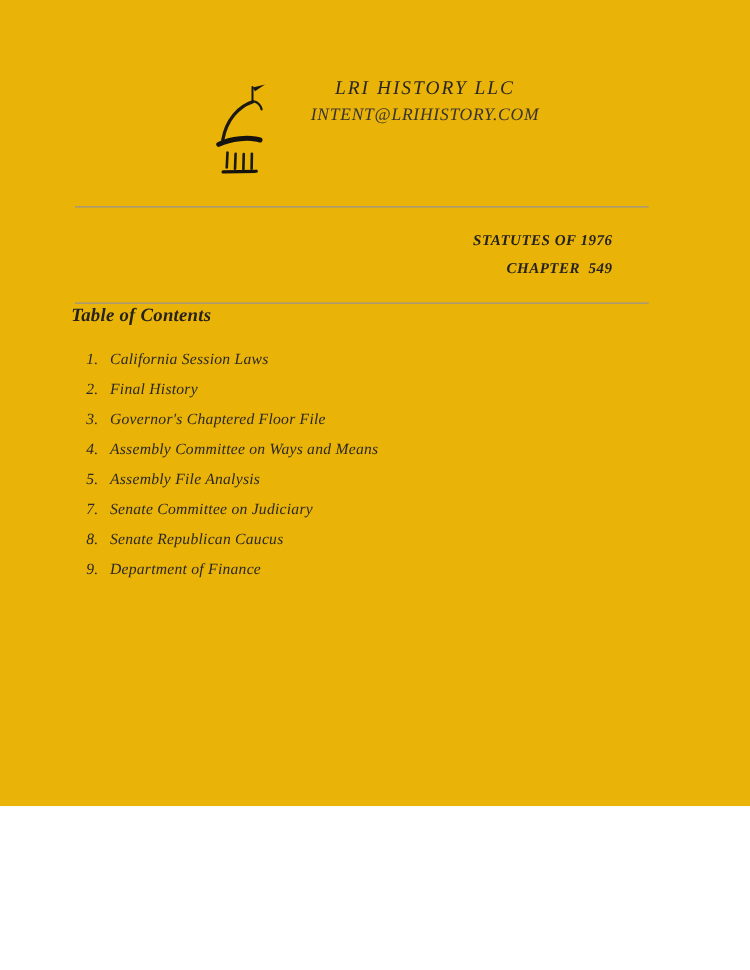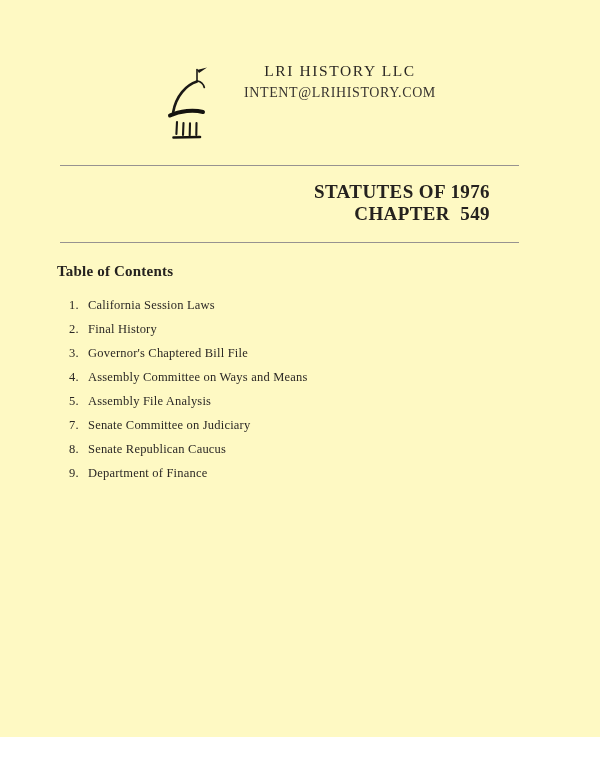--- a/index.html
+++ b/index.html
@@ -3,25 +3,26 @@
 <meta charset="utf-8">
 <style>
   html, body {
     margin: 0;
     padding: 0;
     background: #ffffff;
   }
   .page {
     position: relative;
     width: 600px;
-    height: 737px;
-    background: #fef9c3;
+    height: 645px;
+    background: #eab308;
     font-family: "Liberation Serif", "DejaVu Serif", serif;
     color: #262321;
     overflow: hidden;
+    font-style: italic;
   }
 
   
   .letterhead {
     display: flex;
     justify-content: center;
     align-items: flex-start;
     padding-top: 62px;
     gap: 26px;
   }
@@ -59,31 +60,31 @@
   .rule-bottom { margin-top: 17px; }
 
   
   .doc-meta {
     margin-top: 15px;
     padding-right: 110px;
     text-align: right;
   }
   .meta-line {
     font-weight: bold;
-    font-size: 19px;
+    font-size: 12px;
     line-height: 22px;
     letter-spacing: 0.4px;
     color: #25221f;
     white-space: pre;
     padding-left: 44px;
   }
 
   
   .toc-title {
-    margin: 20px 0 0 57px;
+    margin: 2px 0 0 57px;
     font-size: 15px;
     font-weight: bold;
     color: #25221f;
     letter-spacing: 0.2px;
   }
   .toc-list {
     list-style: none;
     margin: 13px 0 0 0;
     padding: 0 16px 0 69px;
   }
@@ -147,21 +148,21 @@
   <h2 class="toc-title">Table of Contents</h2>
 
   <ol class="toc-list">
     <li class="toc-item">
       <span class="num">1.</span><span class="label">California Session Laws</span>
     </li>
     <li class="toc-item">
       <span class="num">2.</span><span class="label">Final History</span>
     </li>
     <li class="toc-item">
-      <span class="num">3.</span><span class="label">Governor's Chaptered Bill File</span>
+      <span class="num">3.</span><span class="label">Governor's Chaptered Floor File</span>
     </li>
     <li class="toc-item">
       <span class="num">4.</span><span class="label">Assembly Committee on Ways and Means</span>
     </li>
     <li class="toc-item">
       <span class="num">5.</span><span class="label">Assembly File Analysis</span>
     </li>
     <li class="toc-item">
       <span class="num">7.</span><span class="label">Senate Committee on Judiciary</span>
     </li>

